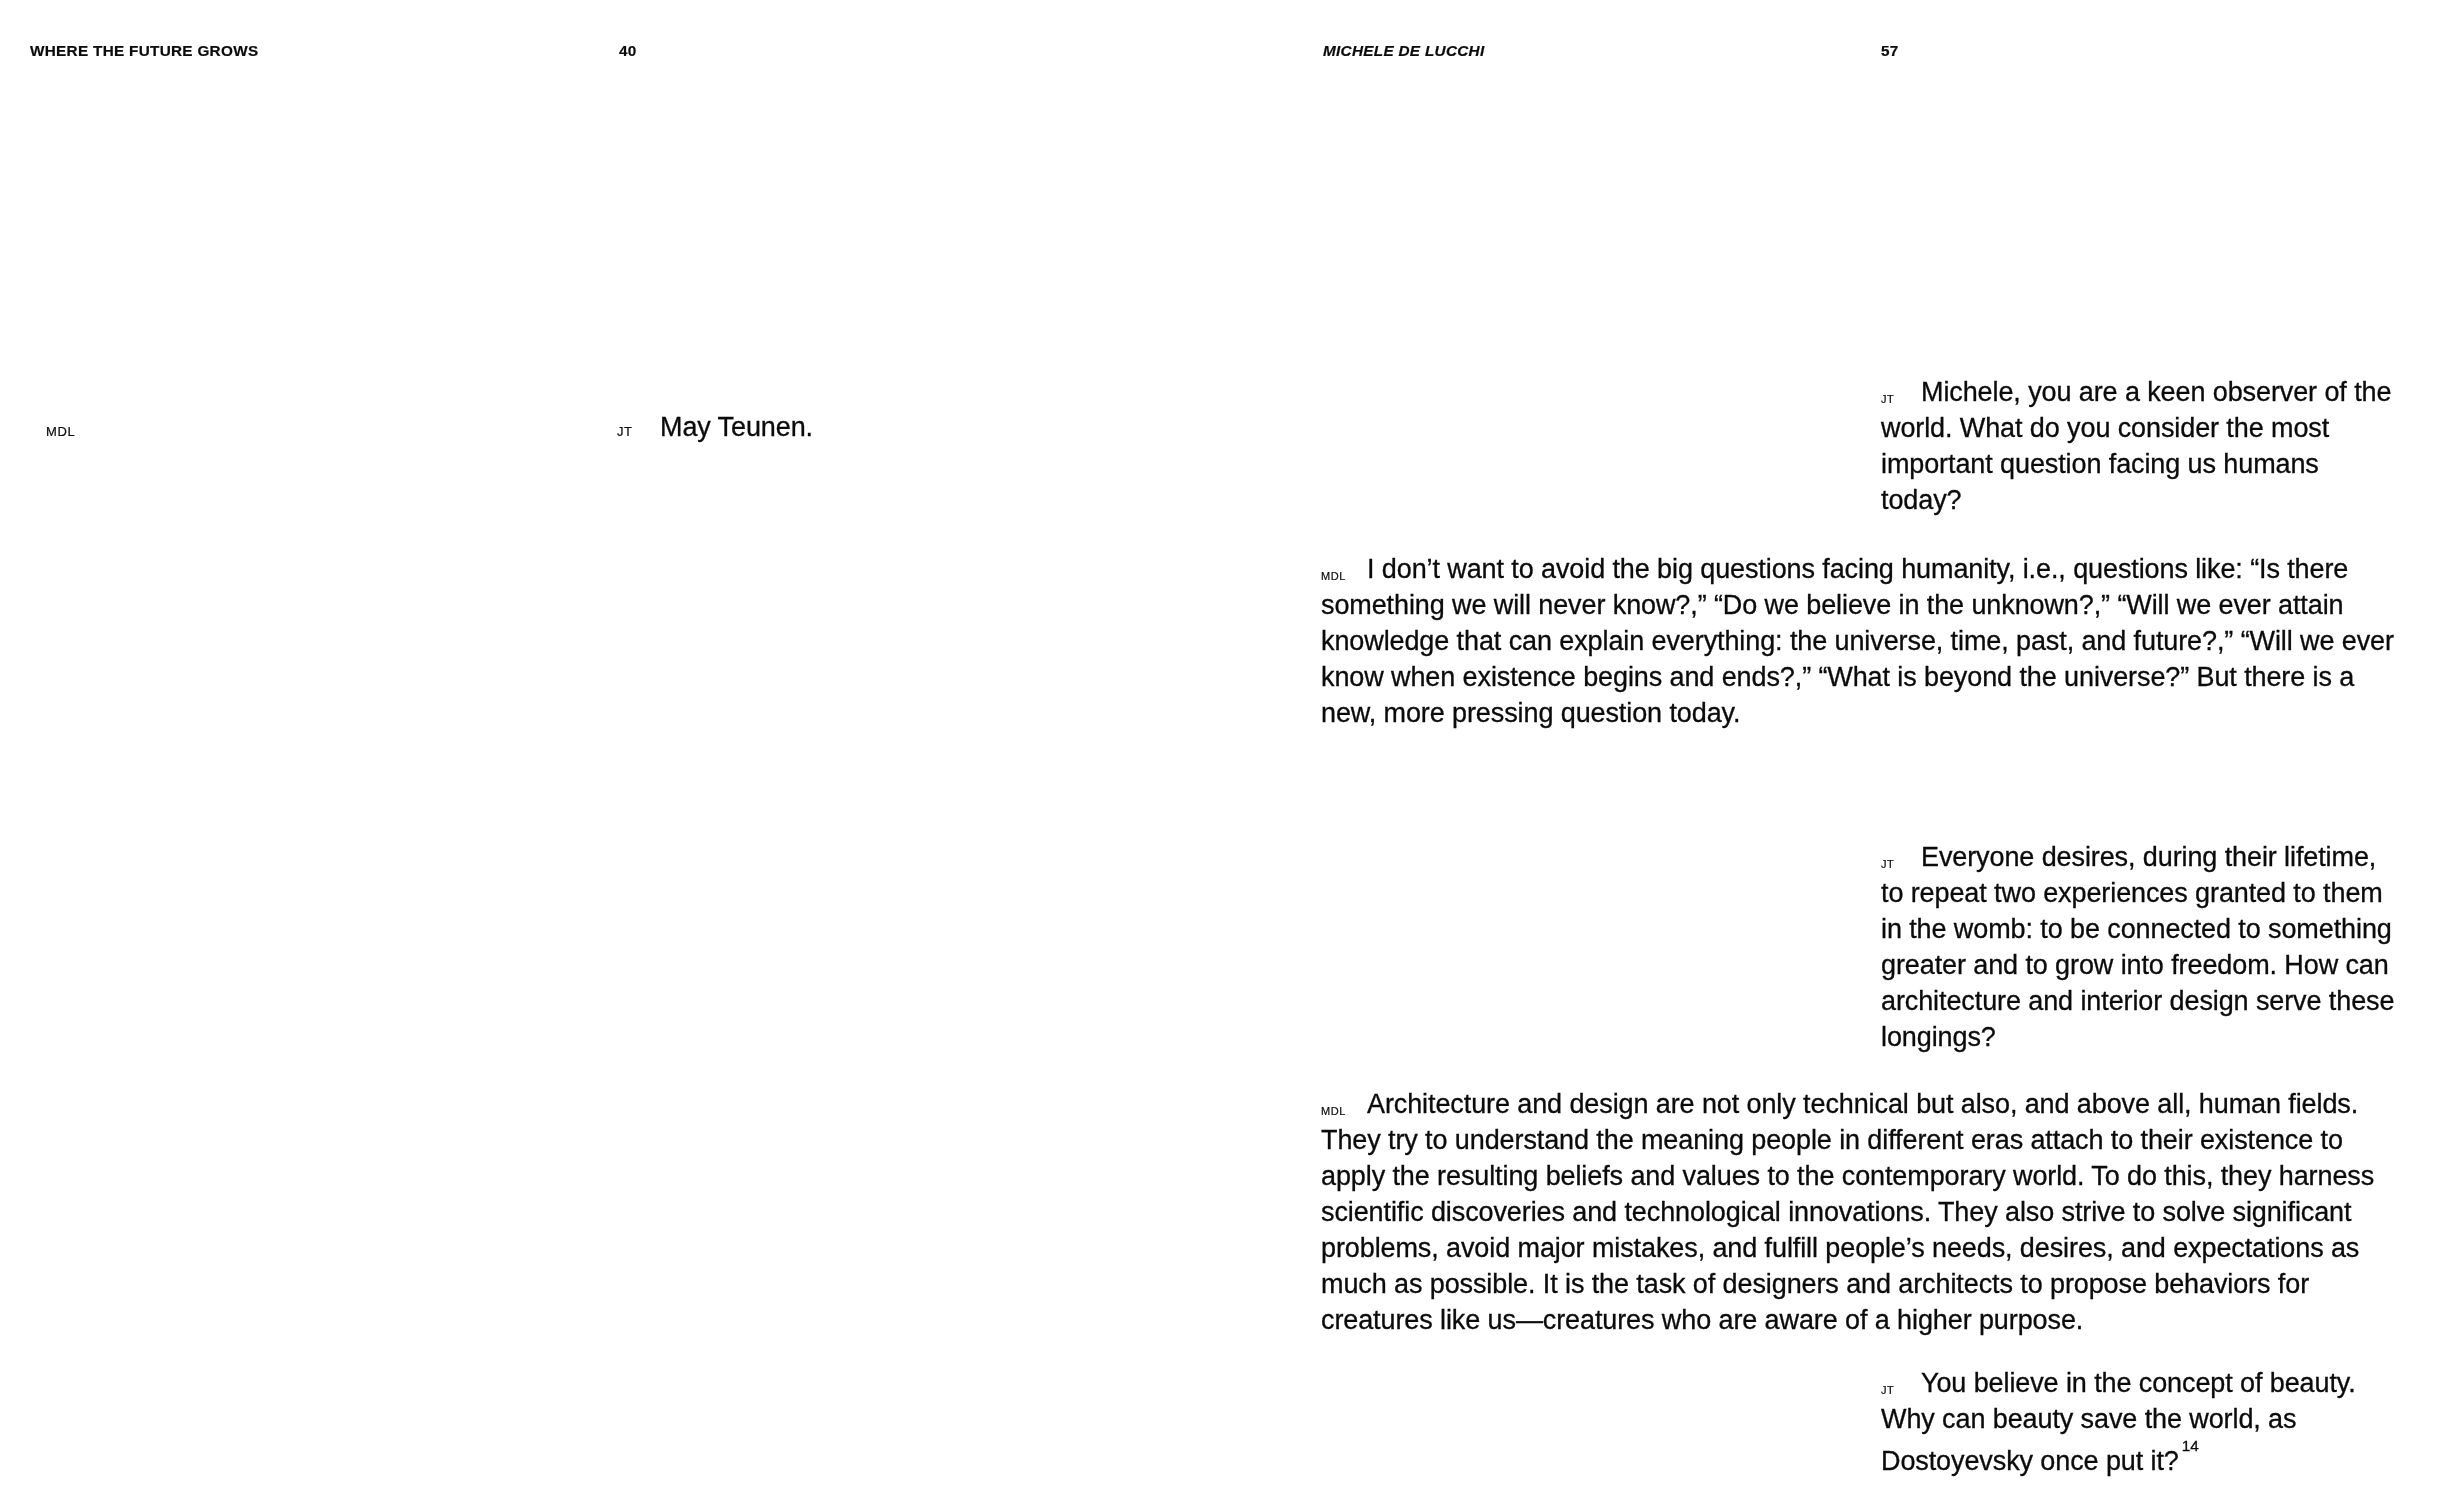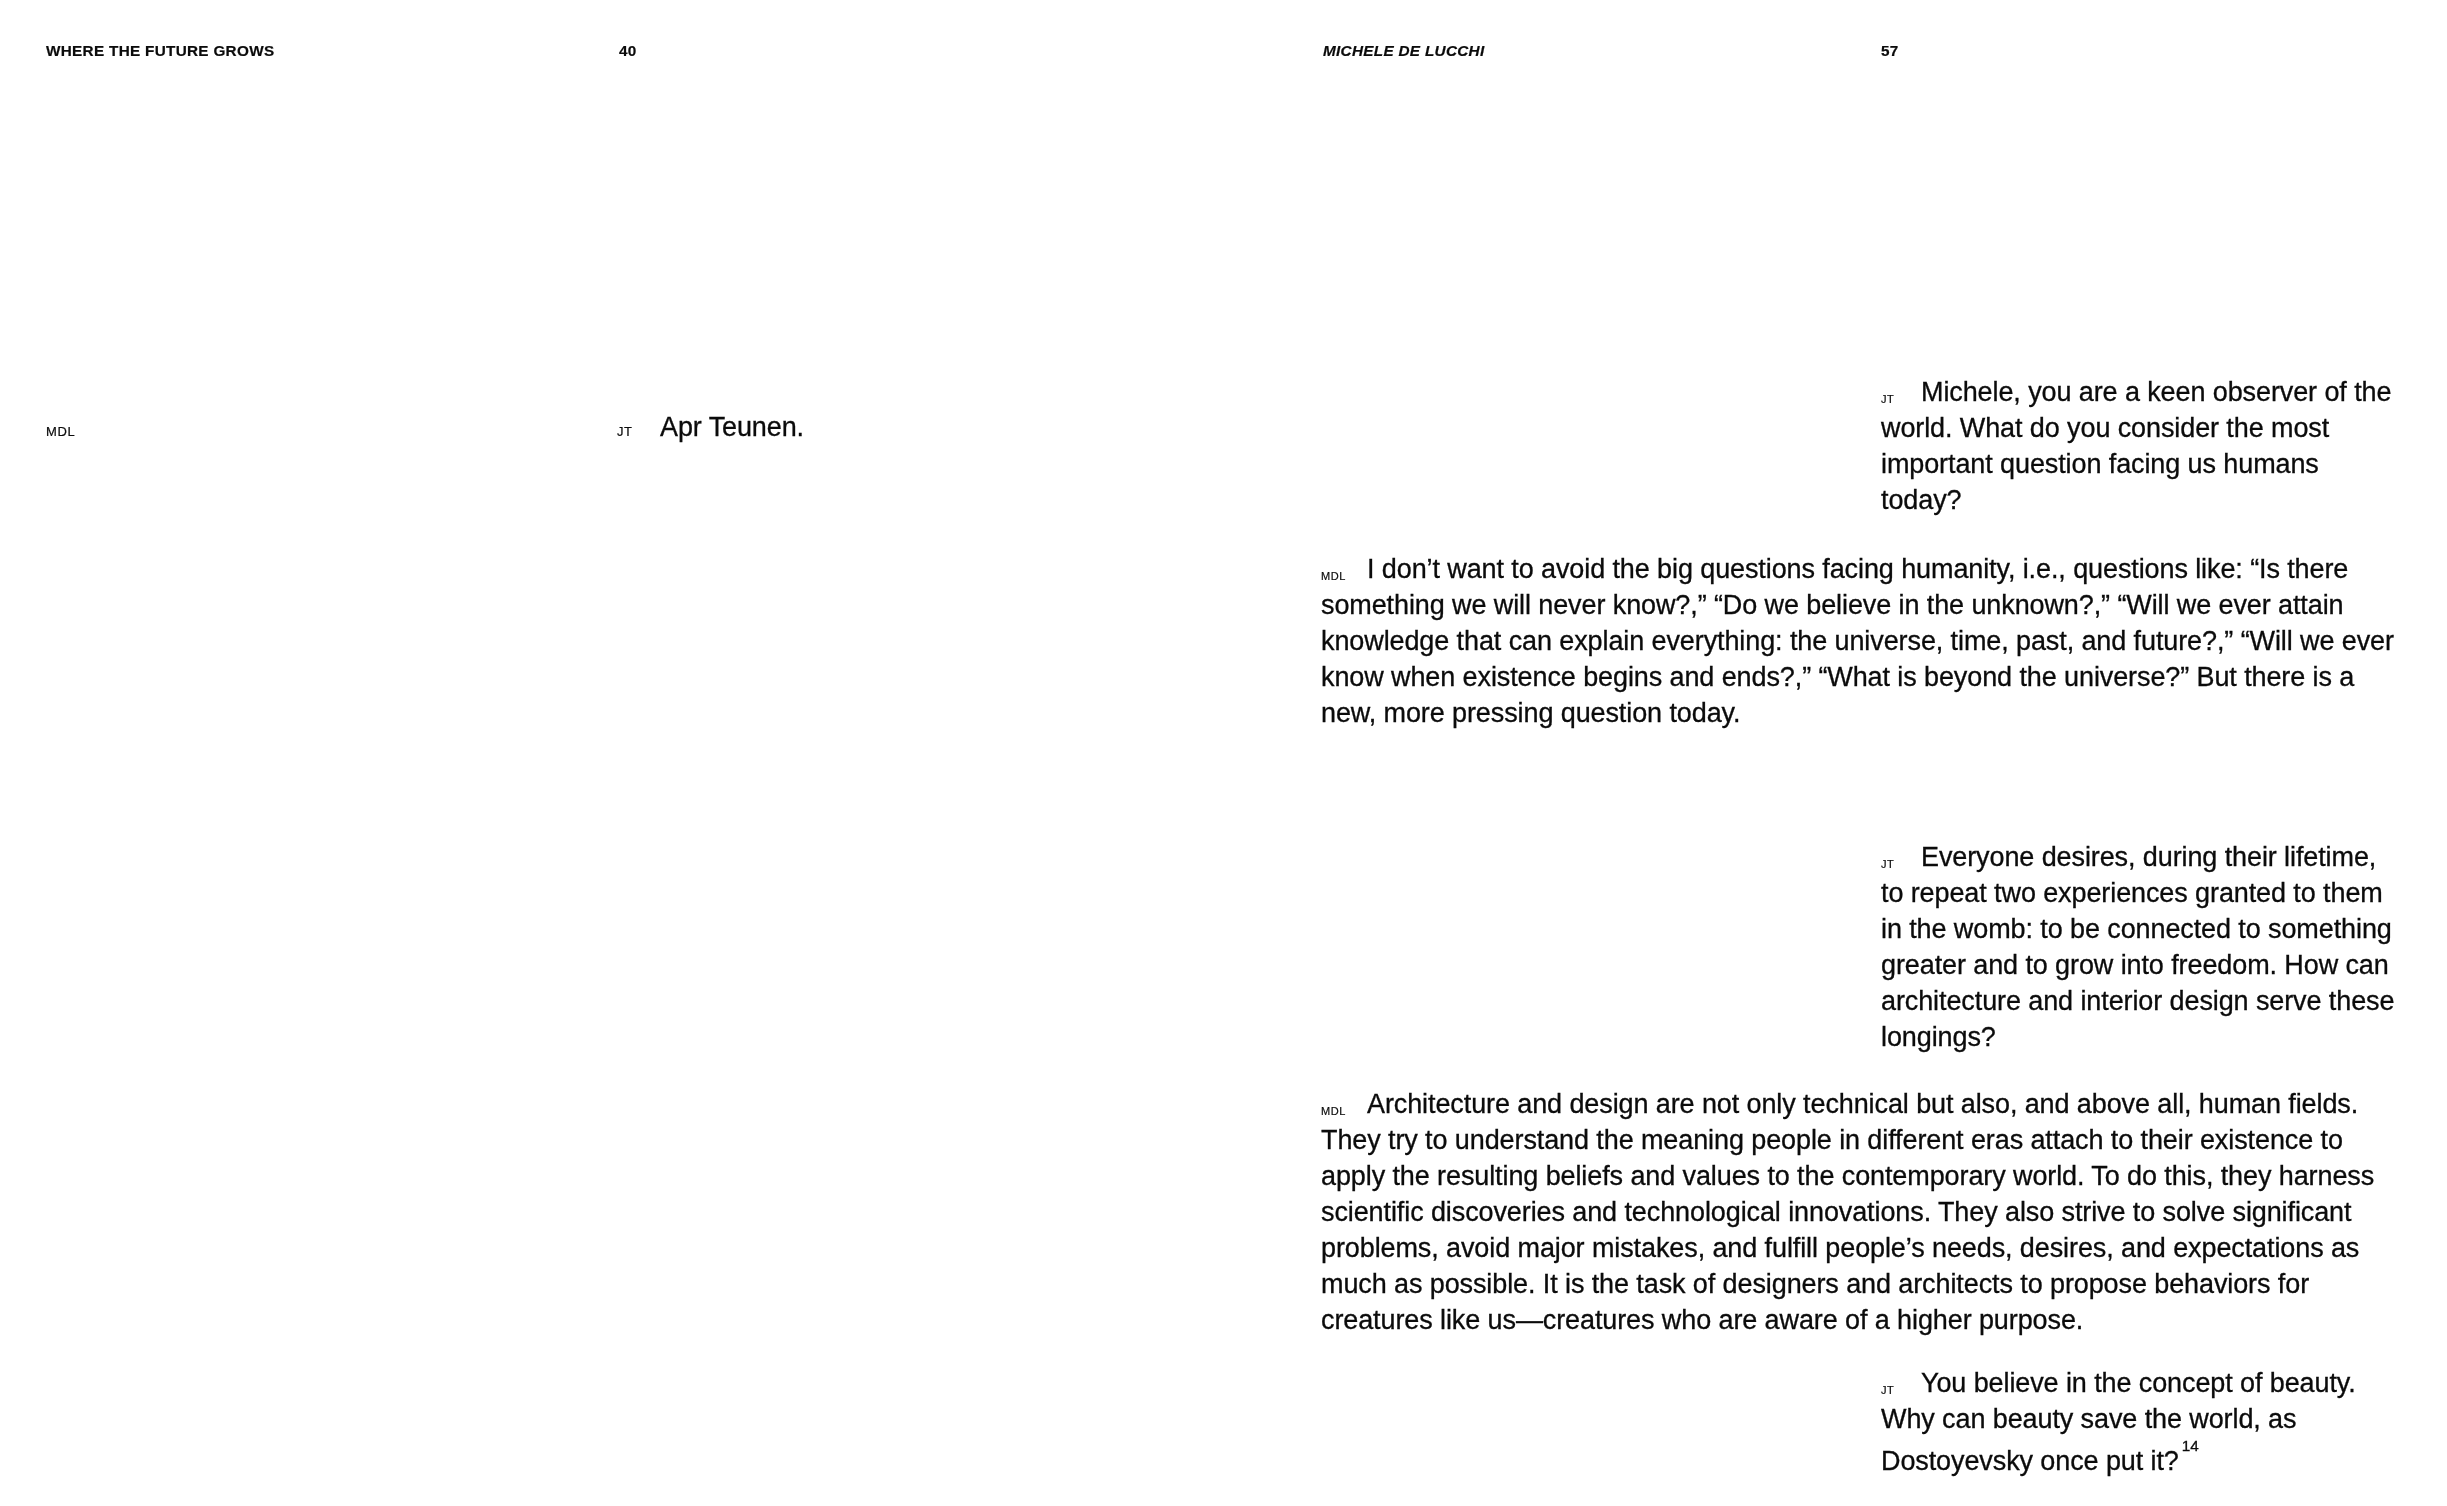--- a/index.html
+++ b/index.html
@@ -23,21 +23,21 @@
   .running-header {
     position: absolute;
     top: 43px;
     font-size: 15.3px;
     line-height: 15.3px;
     font-weight: 700;
     letter-spacing: 0.3px;
     -webkit-text-stroke: 0.2px;
     white-space: nowrap;
   }
-  .hdr-title-left  { left: 46px; }
+  .hdr-title-left  { left: 30px; }
   .hdr-num-left    { left: 619px; }
   .hdr-title-right { left: 1323px; font-style: italic; }
   .hdr-num-right   { left: 1881px; }
 
   
   .bodytext {
     font-size: 27px;
     line-height: 36px;
     font-weight: 500;
     -webkit-text-stroke: 0.3px;
@@ -112,21 +112,21 @@
 
   <div class="running-header hdr-title-left">WHERE THE FUTURE GROWS</div>
   <div class="running-header hdr-num-left">40</div>
   <div class="running-header hdr-title-right">MICHELE DE LUCCHI</div>
   <div class="running-header hdr-num-right">57</div>
 
   <section class="left-intro bodytext">
     <div class="byline">
       <span class="speaker-label label-md">MDL</span>
       <span class="speaker-label label-md label-jt">JT</span>
-      <span class="byline-part part2">Apr Teunen.</span>
+      <span class="byline-part part2">May Teunen.</span>
     </div>
   </section>
 
   <section class="dialogue bodytext">
 
     <div class="qa qa-jt" style="top:374px">
       <span class="speaker-label label-sm">JT</span>
       <p class="first">Michele, you are a keen observer of the world. What do you consider the most important question facing us humans today?</p>
     </div>
 

